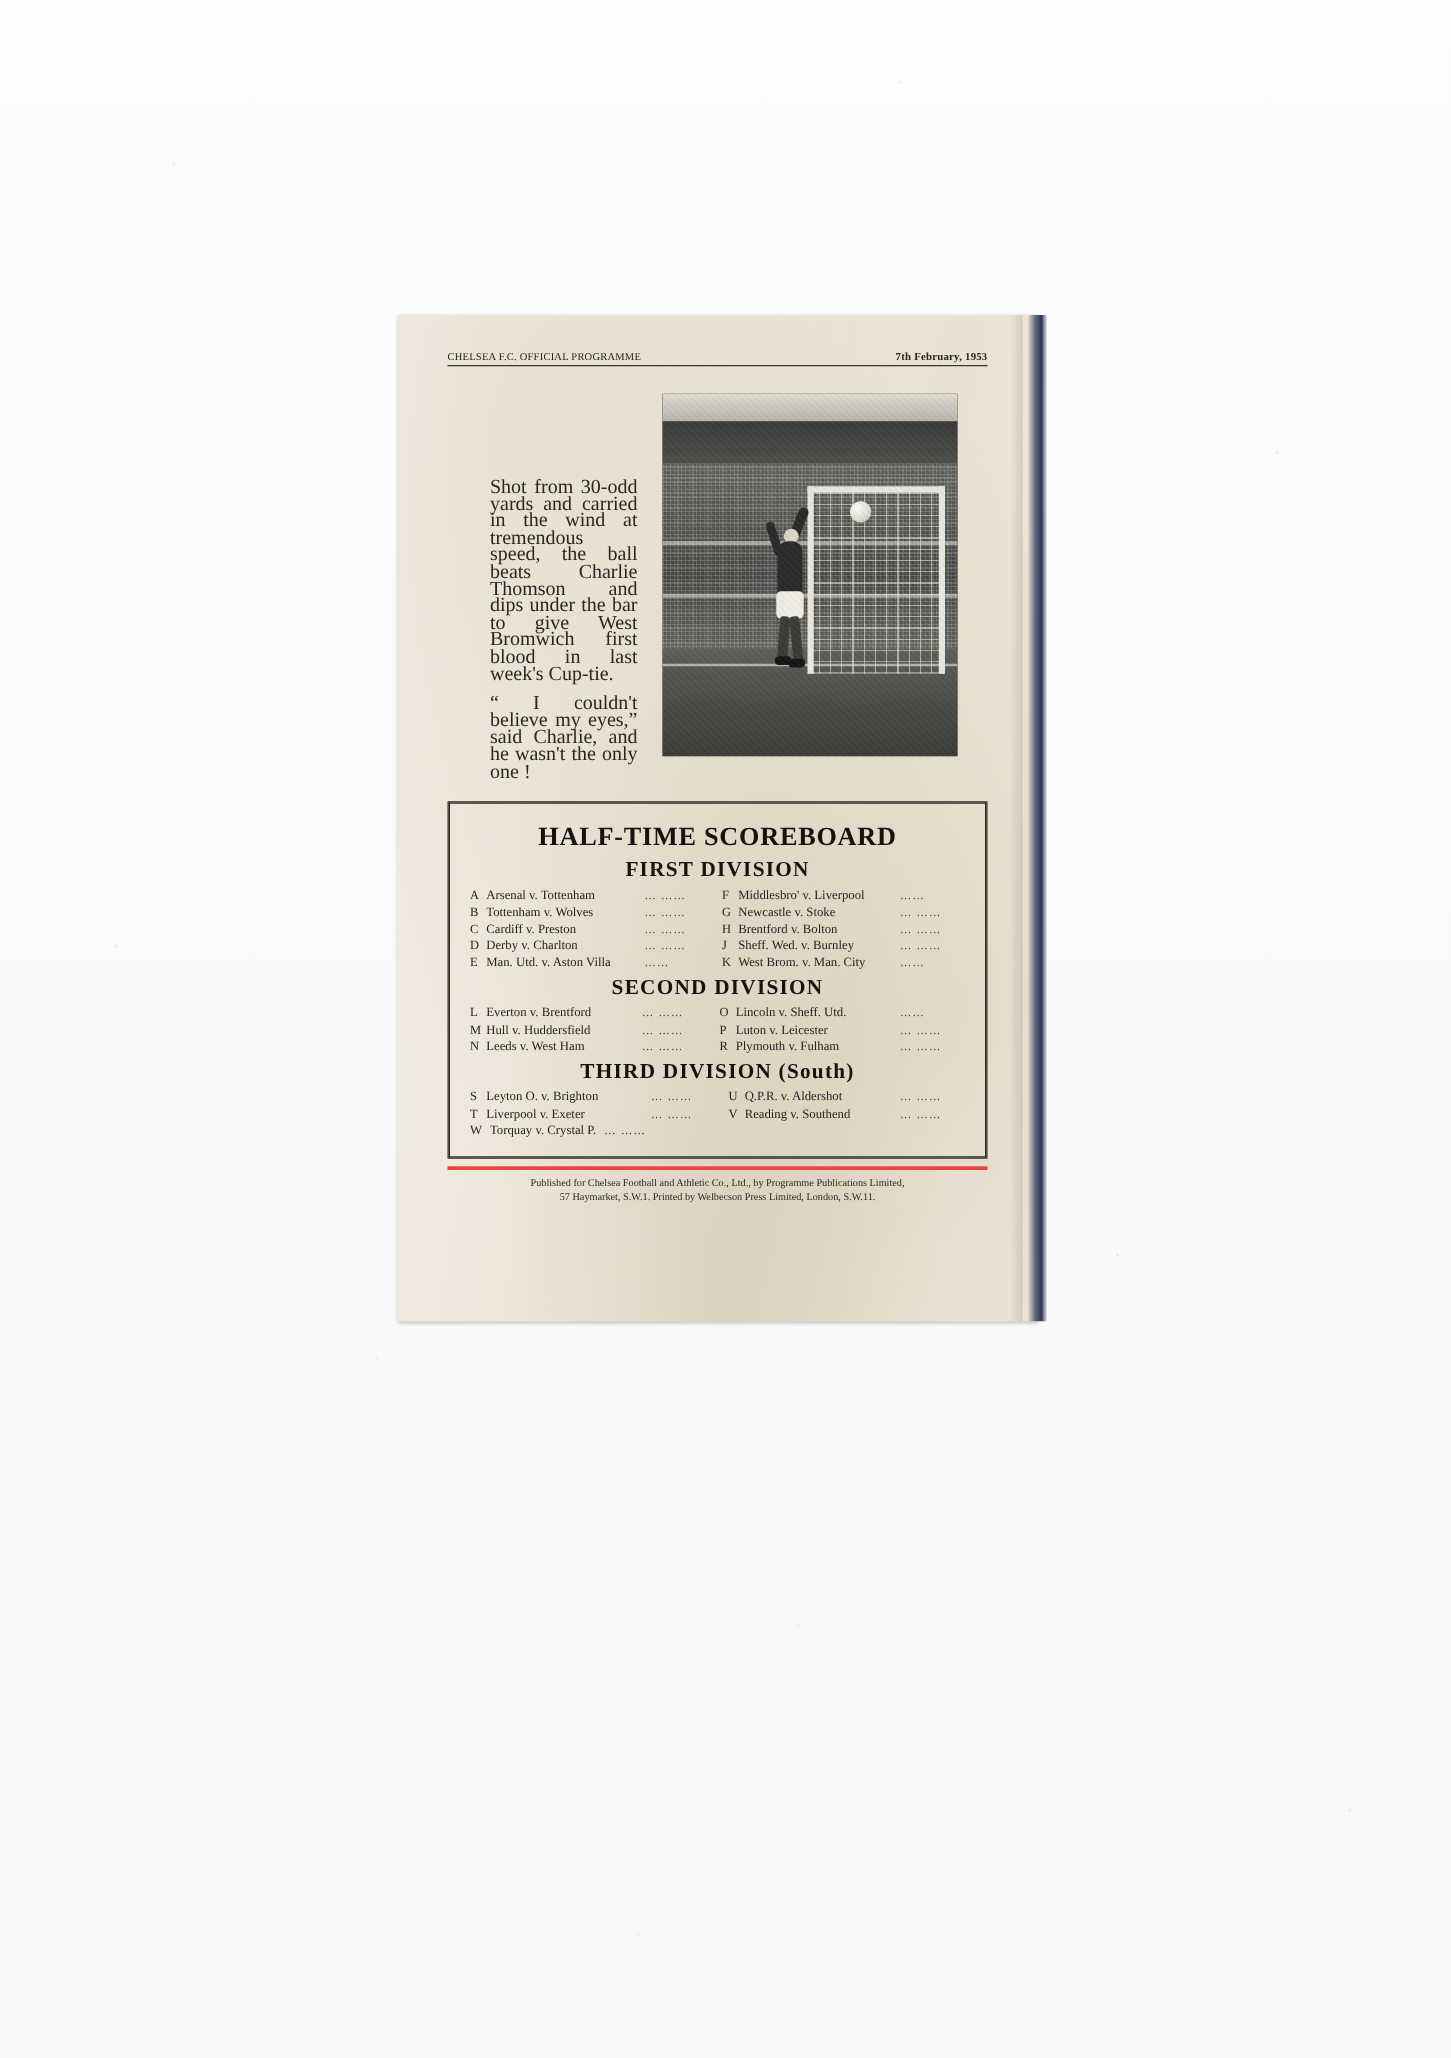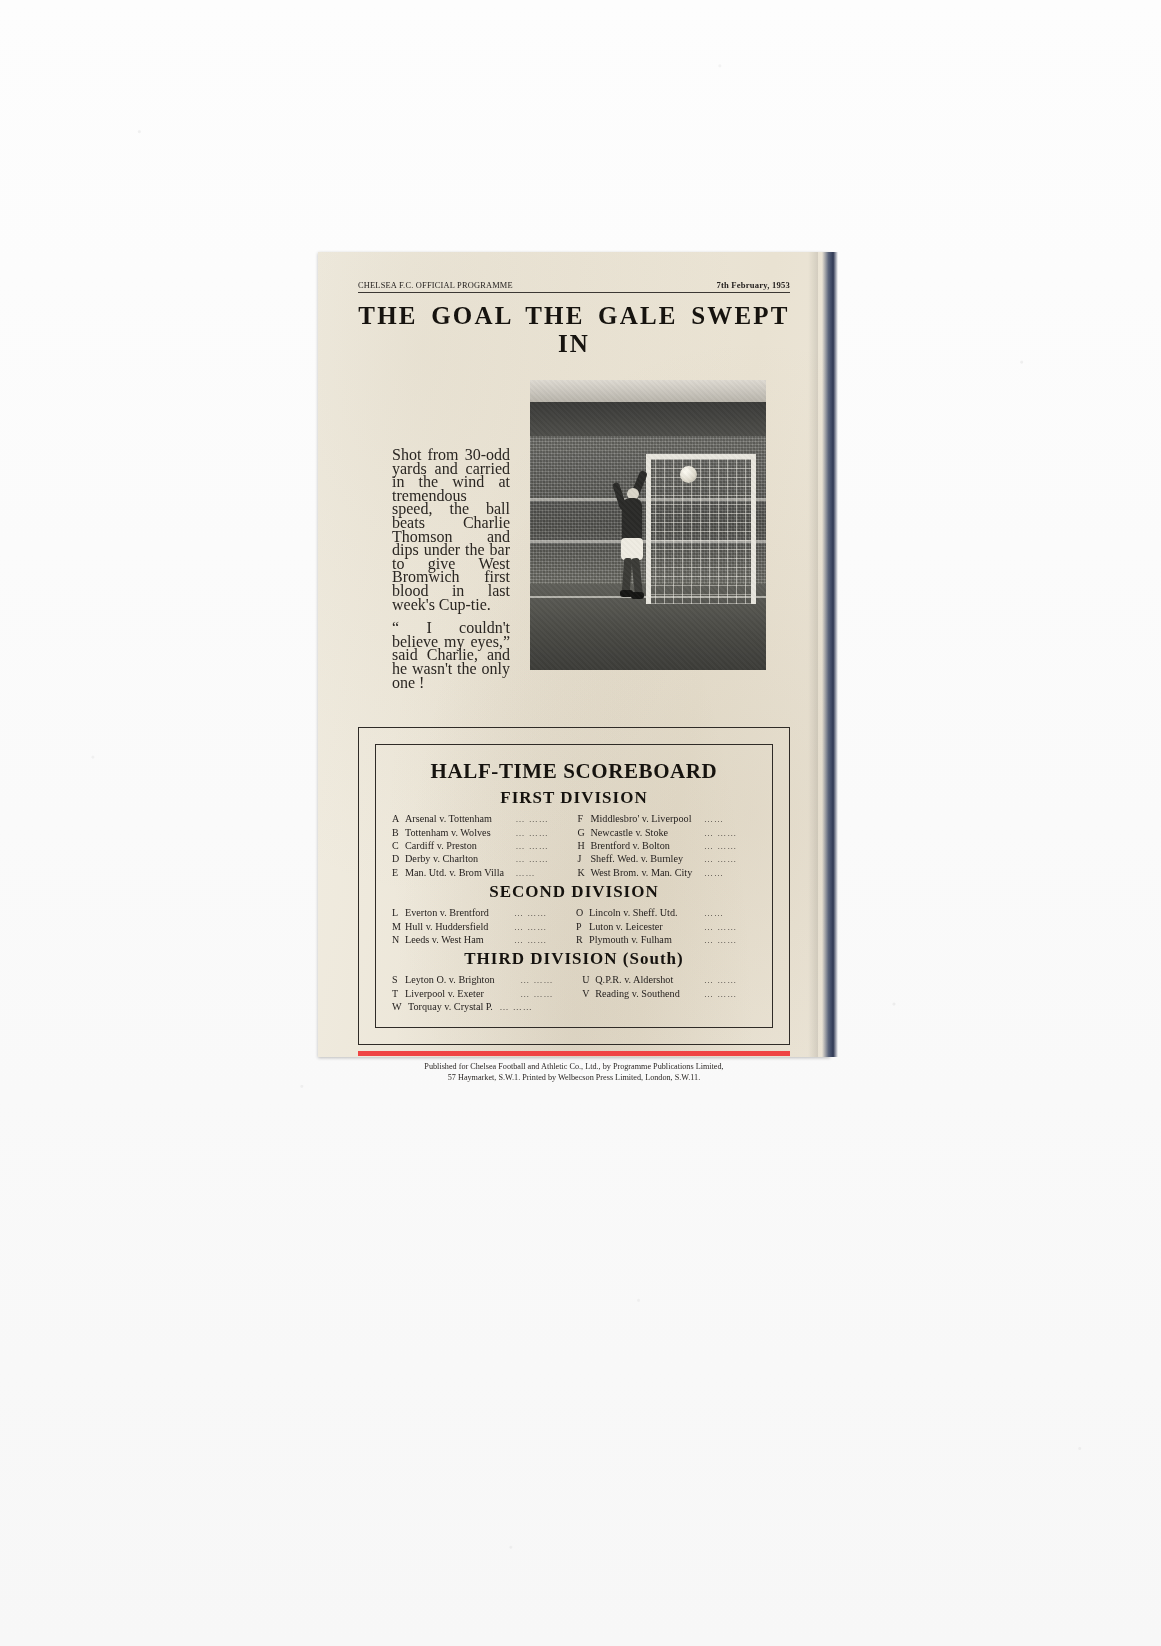--- a/index.html
+++ b/index.html
@@ -237,23 +237,23 @@
   }
   .photo-grain {
     position: absolute; inset: 0;
     background:
       repeating-linear-gradient(45deg, rgba(255,255,255,0.025) 0 2px, rgba(0,0,0,0.025) 2px 4px);
     pointer-events: none;
   }
 
   
   .scorebox {
-    margin-top: 28px;
+    margin-top: 7px;
     border: 1px solid #2f2b27;
-    padding: 16px;
+    padding: 0;
   }
   .scorebox-inner {
     border: 1px solid #2f2b27;
     padding: 12px 16px 14px 16px;
   }
   h2.sb-title {
     margin: 2px 0 4px 0;
     text-align: center;
     font-size: 21px;
     font-weight: bold;
@@ -281,21 +281,21 @@
   }
   td.letter { width: 13px; font-size: 10px; }
   td.match { padding-right: 3px; }
   td.dots { color: #3a3632; letter-spacing: 1px; font-size: 9px; width: 52px; }
   td.gap { width: 10px; }
   .centre-row td { }
   .centre-row .inline-match { display: inline; }
 
   .footer {
     margin-top: 6px;
-    border-top: 5px solid #ef4444;
+    border-top: 3px solid #ef4444;
     padding-top: 5px;
     text-align: center;
     font-size: 8.2px;
     line-height: 11px;
     color: #2b2724;
   }
 </style>
 </head>
 <body>
 
@@ -306,21 +306,20 @@
   <div class="spine-fold"></div>
   <div class="spine"></div>
 
   <div class="inner">
 
     <div class="hdr">
       <div class="hdr-left">CHELSEA F.C. OFFICIAL PROGRAMME</div>
       <div class="hdr-right">7th February, 1953</div>
     </div>
 
-    <h1 class="title">THE GOAL THE GALE SWEPT IN</h1>
 
     <div class="feature">
       <div class="caption">
         <p>Shot from 30-odd yards and carried in the wind at tremendous speed, the ball beats Charlie Thomson and dips under the bar to give West Bromwich first blood in last week's Cup-tie.</p>
         <p>“ I couldn't believe my eyes,” said Charlie, and he wasn't the only one !</p>
       </div>
 
       <div class="photo-wrap">
         <div class="photo-sky"></div>
         <div class="stand-roof"></div>
@@ -387,21 +386,21 @@
               <td class="letter">D</td>
               <td class="match">Derby  v.  Charlton</td>
               <td class="dots">…  ……</td>
               <td class="gap"></td>
               <td class="letter">J</td>
               <td class="match">Sheff. Wed.  v.  Burnley</td>
               <td class="dots">…  ……</td>
             </tr>
             <tr>
               <td class="letter">E</td>
-              <td class="match">Man. Utd.  v.  Brom Villa</td>
+              <td class="match">Man. Utd.  v.  Aston Villa</td>
               <td class="dots">……</td>
               <td class="gap"></td>
               <td class="letter">K</td>
               <td class="match">West Brom.  v.  Man. City</td>
               <td class="dots">……</td>
             </tr>
           </tbody>
         </table>
 
         <h3 class="div-title">SECOND DIVISION</h3>

